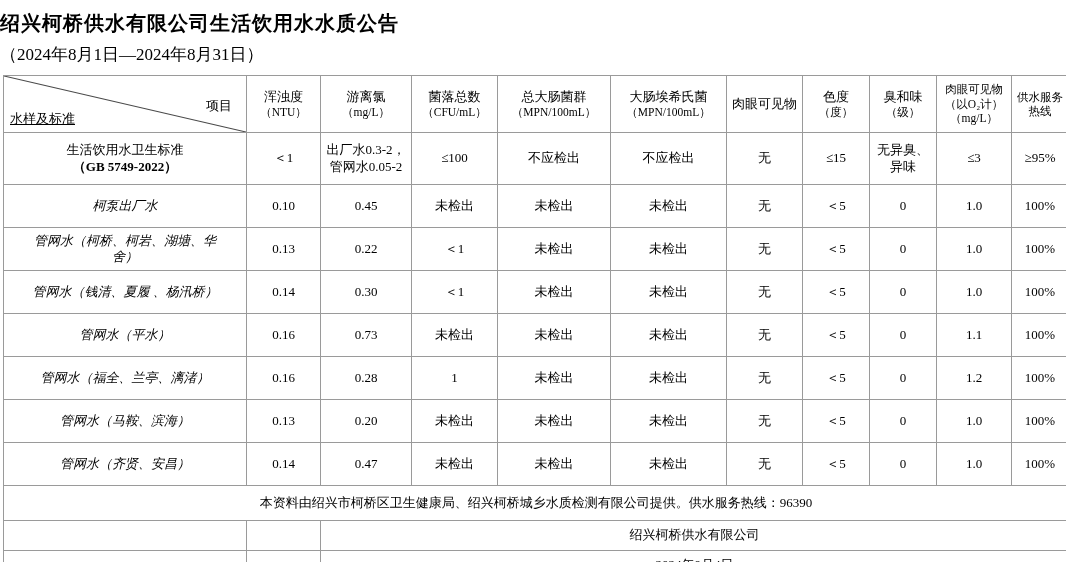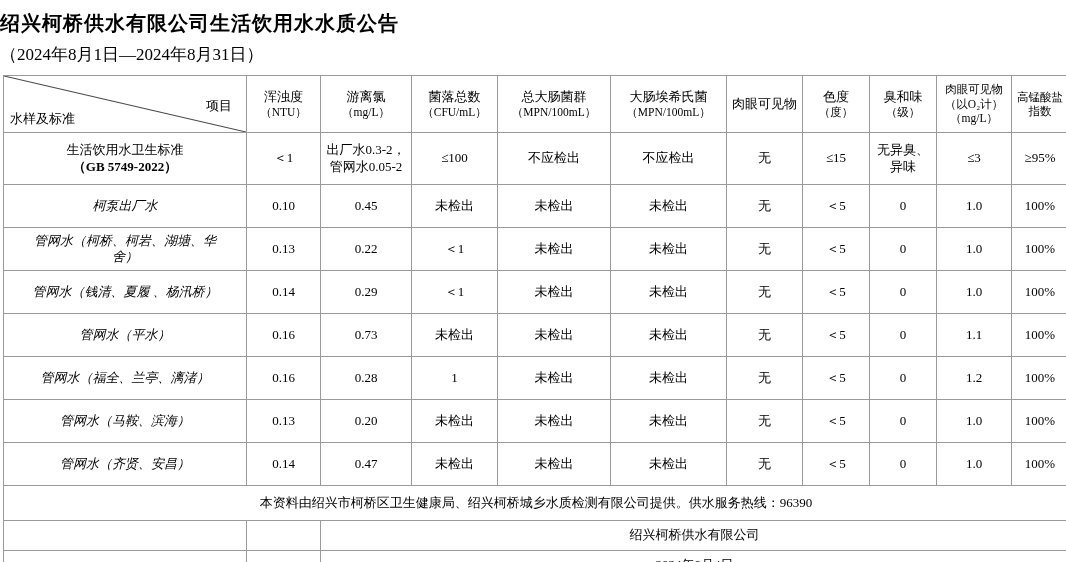--- a/index.html
+++ b/index.html
@@ -84,20 +84,21 @@
     position: absolute;
     right: 14px;
     top: 22px;
     font-size: 13px;
   }
   .corner .lbl-sample {
     position: absolute;
     left: 6px;
     bottom: 5px;
     font-size: 13px;
+    text-decoration: underline;
   }
   .std-row td {
     height: 47px;
   }
   .std-name {
     font-size: 13px;
     line-height: 1.35;
   }
   .std-name .l2 { display: block; font-weight: bold; }
   .two-line {
@@ -197,21 +198,21 @@
         </th>
         <th class="hdr-cell">
           <span>臭和味</span>
           <span class="sub">（级）</span>
         </th>
         <th class="hdr-cell">
           <span class="sub">肉眼可见物（以O₂计）</span>
           <span class="sub">（mg/L）</span>
         </th>
         <th class="hdr-cell">
-          <span class="sub">高锰酸盐指数</span>
+          <span class="sub">供水服务热线</span>
         </th>
       </tr>
     </thead>
     <tbody>
       <tr class="std-row">
         <td class="std-name">
           <span>生活饮用水卫生标准</span>
           <span class="l2">（GB 5749-2022）</span>
         </td>
         <td>＜1</td>
@@ -257,21 +258,21 @@
         <td>0</td>
         <td>1.0</td>
         <td>100%</td>
       </tr>
 
       <tr class="data-row">
         <td class="rowname">
           <span>管网水（钱清、夏履 、杨汛桥）</span>
         </td>
         <td>0.14</td>
-        <td>0.29</td>
+        <td>0.30</td>
         <td>＜1</td>
         <td>未检出</td>
         <td>未检出</td>
         <td>无</td>
         <td>＜5</td>
         <td>0</td>
         <td>1.0</td>
         <td>100%</td>
       </tr>
 

